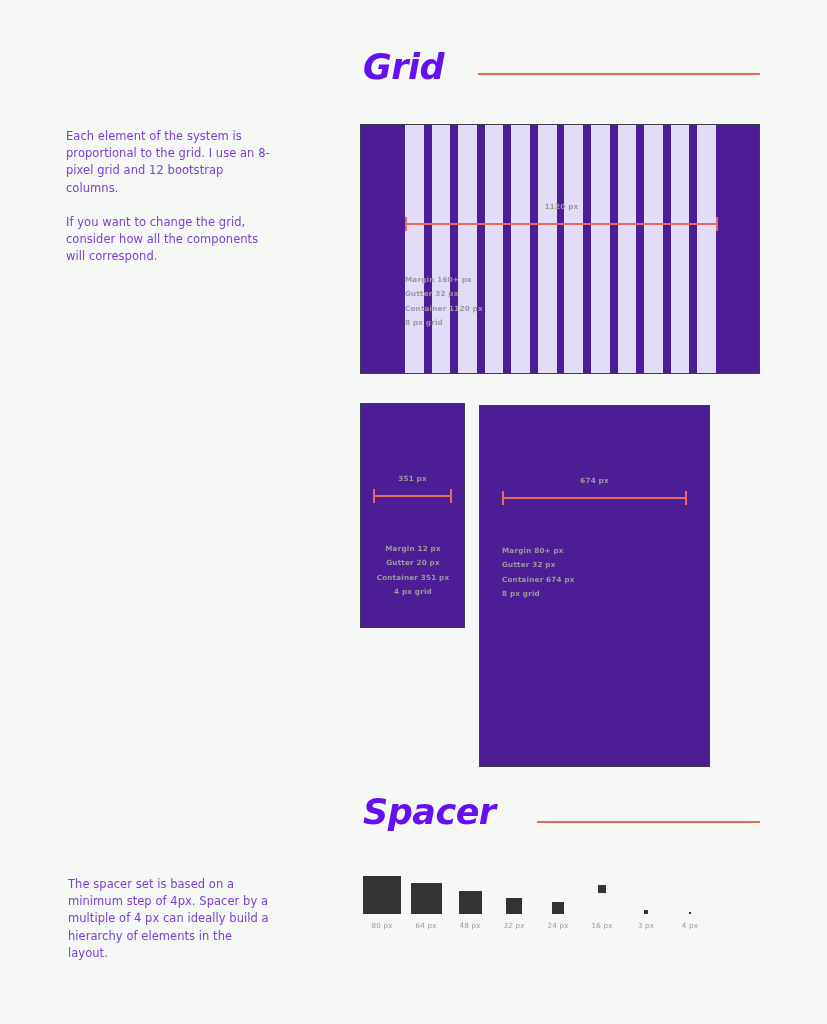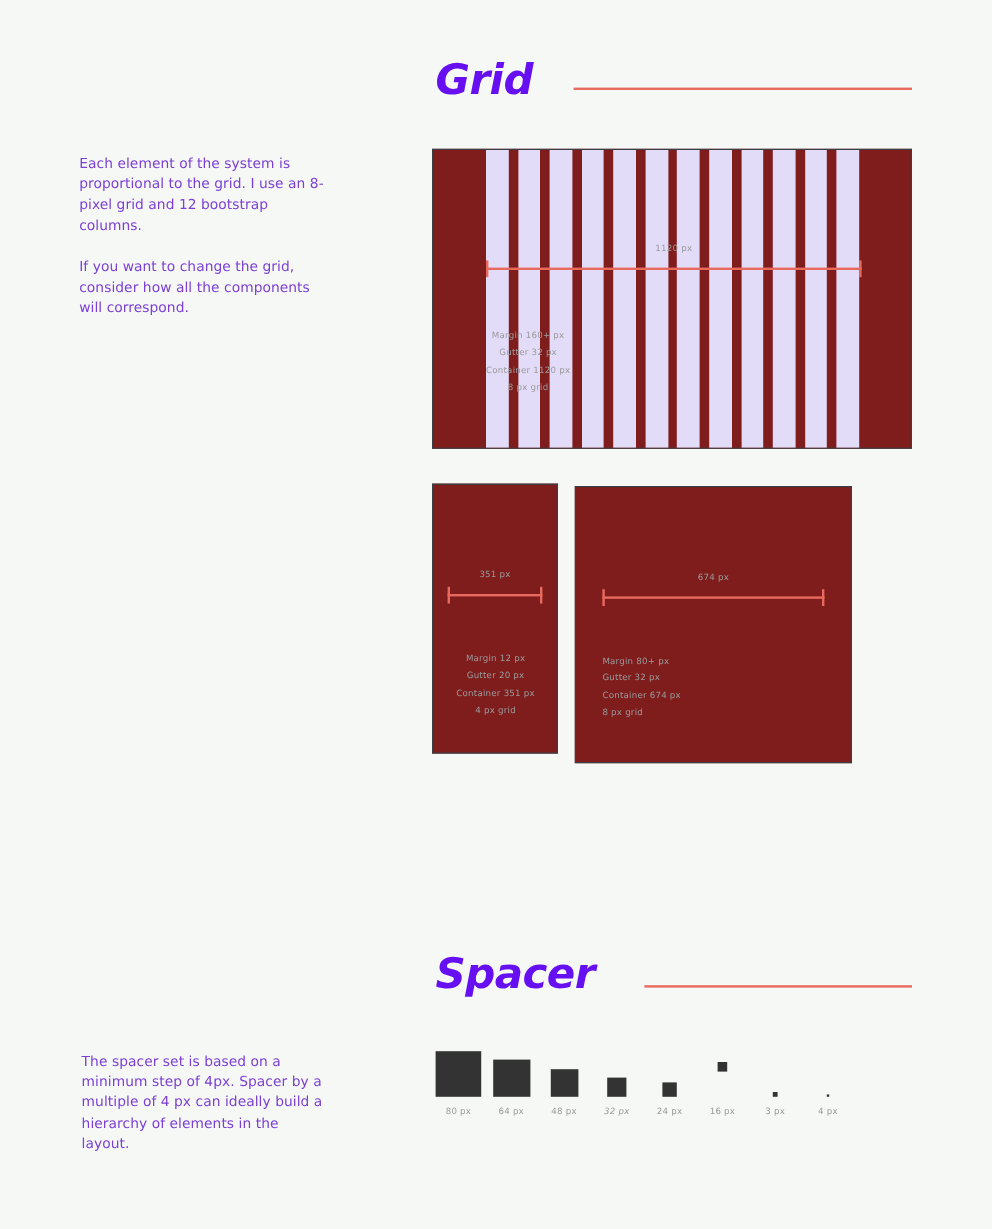--- a/index.html
+++ b/index.html
@@ -54,22 +54,23 @@
     margin: 0;
   }
   .body-copy p + p {
     margin-top: 17px;
   }
 
   
   .frame {
     position: absolute;
     border: 1.6px solid #3b3f45;
-    background: #7f1d1d;
+    background: #4c1d95;
     box-sizing: border-box;
+    font-weight: bold;
   }
 
   
   .columns {
     position: absolute;
     display: flex;
     justify-content: space-between;
     top: 0;
     bottom: 0;
   }
@@ -178,21 +179,21 @@
         <div class="col" style="width: 6.01685%;"></div>
       </div>
 
     <div class="measure" style="left:44px; width:313px; top:92px;">
       <div class="cap left"></div>
       <div class="bar"></div>
       <div class="cap right"></div>
       <div class="measure-label">1120 px</div>
     </div>
 
-    <div class="spec-list" style="left:44px; top:148px;text-align:center;">
+    <div class="spec-list" style="left:44px; top:148px;">
       <div>Margin 160+ px</div>
       <div>Gutter 32 px</div>
       <div>Container 1120 px</div>
       <div>8 px grid</div>
     </div>
   </div>
 
   <div class="frame" style="left:360px; top:403px; width:105px; height:225px;">
     <div class="measure" style="left:12px; right:12px; top:85px;">
       <div class="cap left"></div>
@@ -202,21 +203,21 @@
     </div>
 
     <div class="spec-list centered" style="left:1px; right:0; top:138px;">
       <div>Margin 12 px</div>
       <div>Gutter 20 px</div>
       <div>Container 351 px</div>
       <div>4 px grid</div>
     </div>
   </div>
 
-  <div class="frame" style="left:479px; top:405px; width:231px; height:231px;">
+  <div class="frame" style="left:479px; top:405px; width:231px; height:362px;">
     <div class="measure" style="left:22px; right:22px; top:85px;">
       <div class="cap left"></div>
       <div class="bar"></div>
       <div class="cap right"></div>
       <div class="measure-label">674 px</div>
     </div>
 
     <div class="spec-list" style="left:22px; top:138px;">
       <div>Margin 80+ px</div>
       <div>Gutter 32 px</div>

